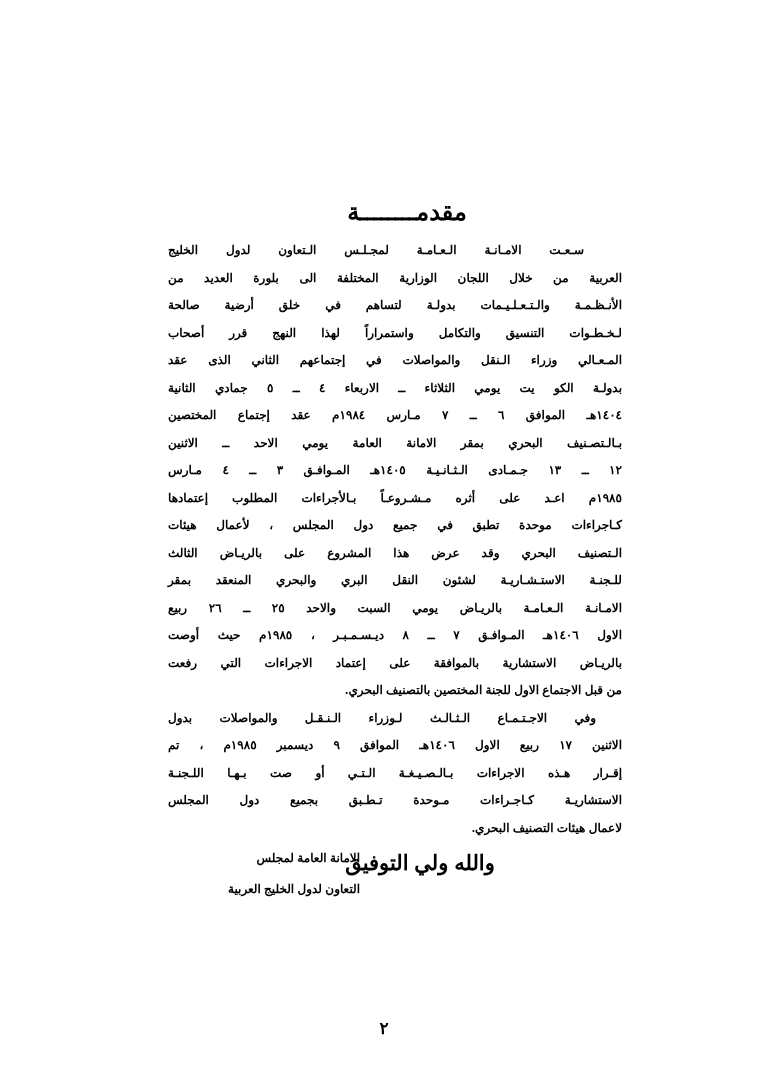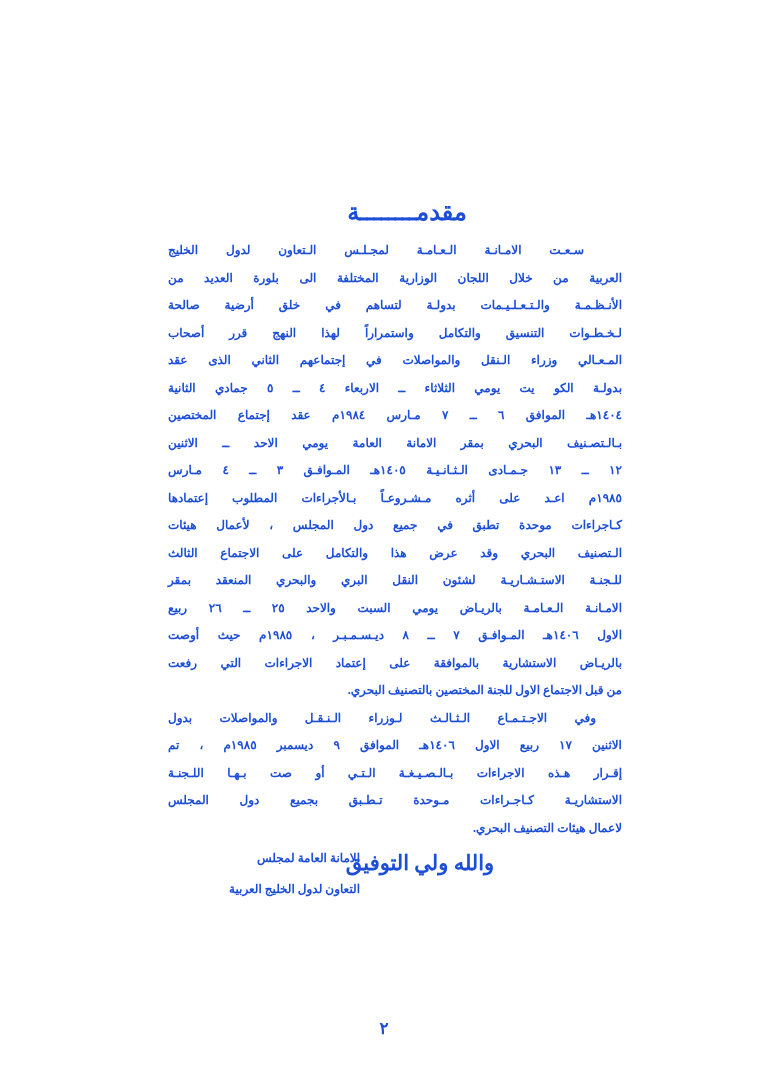--- a/index.html
+++ b/index.html
@@ -6,22 +6,22 @@
     margin: 0;
     padding: 0;
     background: #ffffff;
   }
   .page {
     position: relative;
     width: 740px;
     height: 1085px;
     background: #ffffff;
     overflow: hidden;
-    font-family: Liberation Serif, serif;
-    color: #1d4ed8;
+    font-family: Liberation Sans, sans-serif;
+    color: #000000;
   }
   .title {
     position: absolute;
     top: 198px;
     left: 180px;
     width: 454px;
     margin: 0;
     direction: rtl;
     text-align: center;
     font-size: 24px;
@@ -94,21 +94,21 @@
     <div class="line">العربية من خلال اللجان الوزارية المختلفة الى بلورة العديد من</div>
     <div class="line">الأنـظـمـة والـتـعـلـيـمات بدولـة لتساهم في خلق أرضية صالحة</div>
     <div class="line">لـخـطـوات التنسيق والتكامل واستمراراً لهذا النهج قرر أصحاب</div>
     <div class="line">المـعـالي وزراء الـنقل والمواصلات في إجتماعهم الثاني الذى عقد</div>
     <div class="line">بدولـة الكو يت يومي الثلاثاء ــ الاربعاء ٤ ــ ٥ جمادي الثانية</div>
     <div class="line">١٤٠٤هـ الموافق ٦ ــ ٧ مـارس ١٩٨٤م عقد إجتماع المختصين</div>
     <div class="line">بـالـتصـنيف البحري بمقر الامانة العامة يومي الاحد ــ الاثنين</div>
     <div class="line">١٢ ــ ١٣ جـمـادى الـثـانـيـة ١٤٠٥هـ المـوافـق ٣ ــ ٤ مـارس</div>
     <div class="line">١٩٨٥م اعـد على أثره مـشـروعـاً بـالأجراءات المطلوب إعتمادها</div>
     <div class="line">كـاجراءات موحدة تطبق في جميع دول المجلس ، لأعمال هيئات</div>
-    <div class="line">الـتصنيف البحري وقد عرض هذا والتكامل على الاجتماع الثالث</div>
+    <div class="line">الـتصنيف البحري وقد عرض هذا المشروع على بالريـاض الثالث</div>
     <div class="line">للـجنـة الاستـشـاريـة لشئون النقل البري والبحري المنعقد بمقر</div>
     <div class="line">الامـانـة الـعـامـة بالريـاض يومي السبت والاحد ٢٥ ــ ٢٦ ربيع</div>
     <div class="line">الاول ١٤٠٦هـ المـوافـق ٧ ــ ٨ ديـسـمـبـر ، ١٩٨٥م حيث أوصت</div>
     <div class="line">بالريـاض الاستشارية بالموافقة على إعتماد الاجراءات التي رفعت</div>
     <div class="line short">من قبل الاجتماع الاول للجنة المختصين بالتصنيف البحري.</div>
 
     <div class="line indent-b">وفي الاجـتـمـاع الـثـالـث لـوزراء الـنـقـل والمواصلات بدول</div>
     <div class="line">الاثنين ١٧ ربيع الاول ١٤٠٦هـ الموافق ٩ ديسمبر ١٩٨٥م ، تم</div>
     <div class="line">إقـرار هـذه الاجراءات بـالـصـيـغـة الـتـي أو صت بـهـا اللـجنـة</div>
     <div class="line">الاستشاريـة كـاجـراءات مـوحدة تـطـبق بجميع دول المجلس</div>

